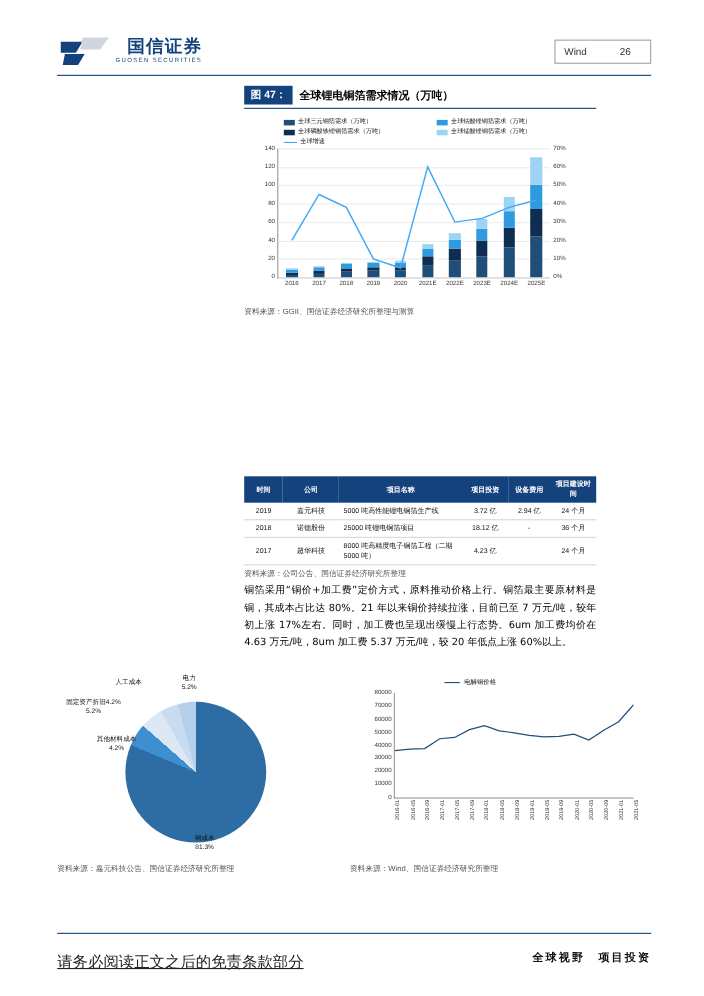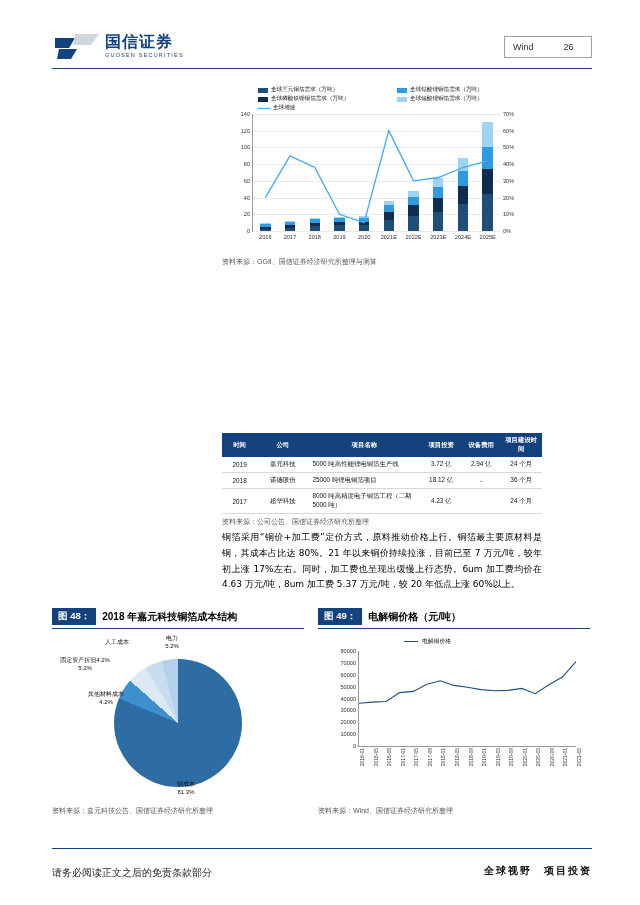--- a/index.html
+++ b/index.html
@@ -12,21 +12,21 @@
     position: relative;
     overflow: hidden;
   }
   .page {
     position: relative;
     width: 640px; height: 905px;
     padding: 0;
   }
   
   .header {
-    position: absolute; top: 22px; left: 0; width: 640px; height: 44px;
+    position: absolute; top: 22px; left: 0; width: 640px; height: 44px; text-align: right;
   }
   .header-rule {
     position: absolute; top: 46px; left: 52px; width: 540px;
     border-bottom: 1.5px solid #13427c;
   }
   .logo {
     position: absolute; left: 55px; top: 10px;
     display: flex; align-items: center; gap: 6px;
   }
   .logo-mark { width: 44px; height: 28px; position: relative; }
@@ -147,22 +147,23 @@
     transform-origin: left top; transform: rotate(-90deg) translateX(-100%);
     white-space: nowrap;
   }
 
   
   .footer-rule {
     position: absolute; left: 52px; top: 848px; width: 540px;
     border-bottom: 1.2px solid #13427c;
   }
   .footer-left {
-    position: absolute; left: 52px; top: 866px; font-size: 10px; color: #222;
+    position: absolute; left: 52px; top: 866px; font-size: 14px; color: #222;
     font-family: "DejaVu Sans", sans-serif;
+    text-decoration: underline;
   }
   .footer-right {
     position: absolute; right: 48px; top: 864px; font-size: 10px;
     font-weight: bold; color: #111; letter-spacing: 2px;
     font-family: "DejaVu Sans", sans-serif;
   }
 </style>
 </head>
 <body>
 
@@ -183,20 +184,24 @@
       </div>
     </div>
     <div class="page-box">
       <span>Wind</span>
       <span class="pno">26</span>
     </div>
     <div class="header-rule"></div>
   </div>
 
   <div class="fig48-wrap fig47">
+    <div class="fig-title">
+      <span class="tag">图 47：</span>
+      <span>全球锂电铜箔需求情况（万吨）</span>
+    </div>
     <div class="chart47">
       <div class="legend47">
         <span class="li">
             <i class="sw" style="background:#1f4e79"></i>
             <span>全球三元铜箔需求（万吨）</span>
           </span>
         <span class="li">
             <i class="sw" style="background:#2e9be0"></i>
             <span>全球钴酸锂铜箔需求（万吨）</span>
           </span>
@@ -355,24 +360,20 @@
             <td>24 个月</td>
           </tr>
         </tbody>
     </table>
     <div class="src">资料来源：公司公告、国信证券经济研究所整理</div>
   </div>
 
   <div class="para" style="top:530px;">铜箔采用“铜价+加工费”定价方式，原料推动价格上行。铜箔最主要原材料是铜，其成本占比达 80%。21 年以来铜价持续拉涨，目前已至 7 万元/吨，较年初上涨 17%左右。同时，加工费也呈现出缓慢上行态势。6um 加工费均价在 4.63 万元/吨，8um 加工费 5.37 万元/吨，较 20 年低点上涨 60%以上。</div>
 
   <div class="fig48">
-    <div class="fig-title">
-      <span class="tag">图 48：</span>
-      <span>2018 年嘉元科技铜箔成本结构</span>
-    </div>
     <div class="chart48">
       <div class="pie-wrap">
         <div class="pie" id="pie48" style="background: conic-gradient(rgb(46, 109, 164) 0deg, rgb(46, 109, 164) 292.68deg, rgb(61, 143, 208) 292.68deg, rgb(61, 143, 208) 311.4deg, rgb(220, 233, 245) 311.4deg, rgb(220, 233, 245) 330.12deg, rgb(200, 220, 240) 330.12deg, rgb(200, 220, 240) 345.24deg, rgb(180, 208, 234) 345.24deg, rgb(180, 208, 234) 360.36deg);"></div>
       </div>
       <div class="plabel" style="left:90px; top:2px; width:60px;">
         <span>电力</span><br><span>5.2%</span>
       </div>
       <div class="plabel" style="left:40px; top:6px; width:50px;">
         <span>人工成本</span>
       </div>
@@ -383,24 +384,20 @@
         <span>其他材料成本</span><br><span>4.2%</span>
       </div>
       <div class="plabel" style="left:104px; top:148px; width:60px;">
         <span>铜成本</span><br><span>81.3%</span>
       </div>
     </div>
     <div class="src">资料来源：嘉元科技公告、国信证券经济研究所整理</div>
   </div>
 
   <div class="fig49">
-    <div class="fig-title">
-      <span class="tag">图 49：</span>
-      <span>电解铜价格（元/吨）</span>
-    </div>
     <div class="chart49">
       <div class="legend49">
         <i class="swline"></i>
         <span>电解铜价格</span>
       </div>
       <div class="plot49" id="plot49">
           <span class="ytick" style="top: 95px;">0</span>
           <span class="ytick" style="top: 83.125px;">10000</span>
           <span class="ytick" style="top: 71.25px;">20000</span>
           <span class="ytick" style="top: 59.375px;">30000</span>

